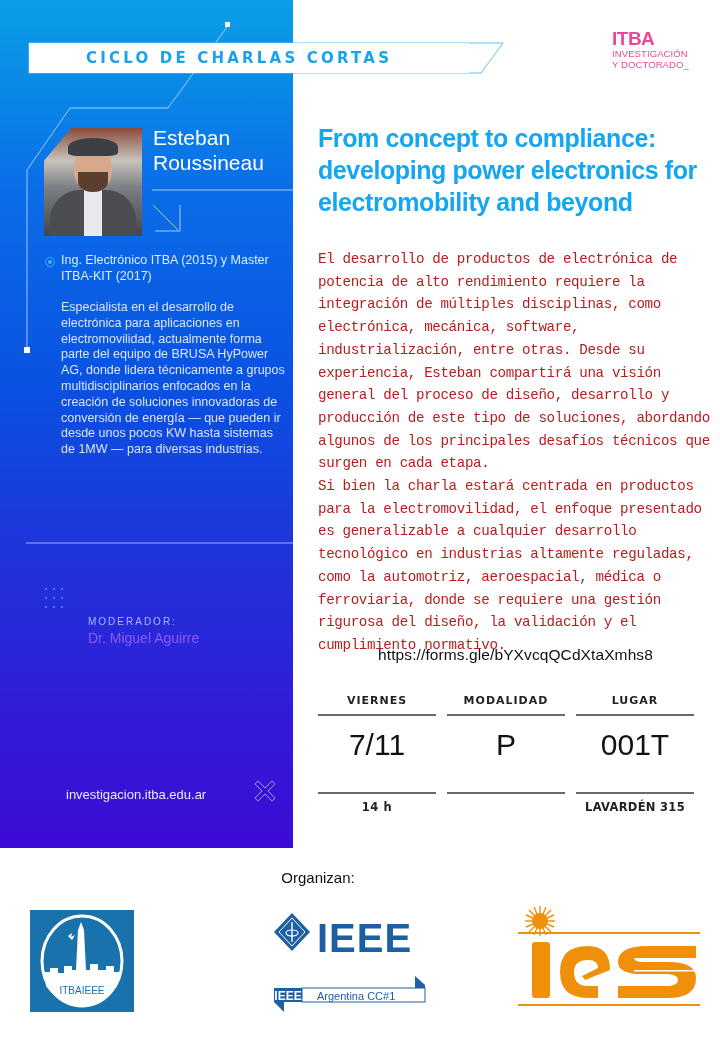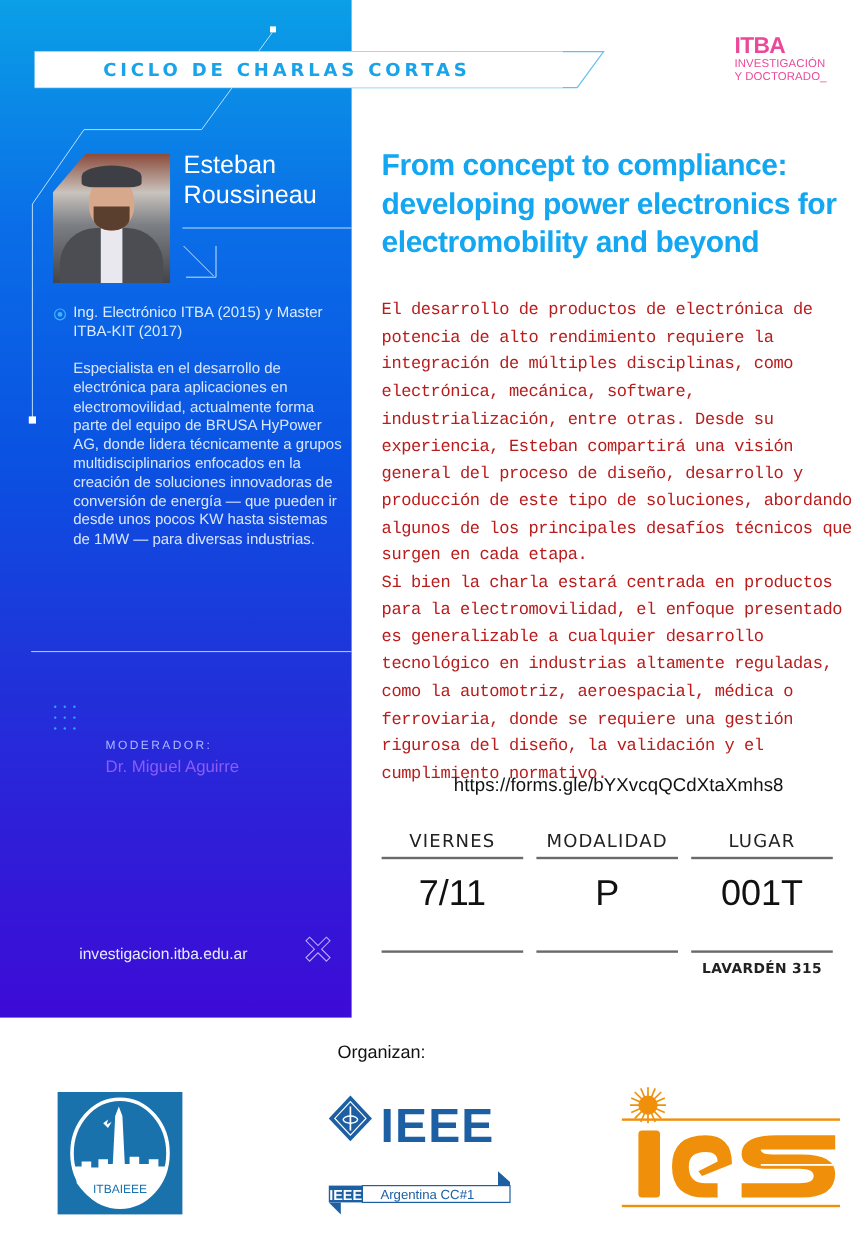--- a/index.html
+++ b/index.html
@@ -65,32 +65,32 @@
   #abstract {
     position: absolute; left: 318px; top: 248px; width: 395px;
     font-family: Liberation Mono, monospace; font-size: 14.2px; line-height: 22.7px; color: #b91c1c;
     letter-spacing: -0.35px;
   }
   #abstract p { margin: 0; }
 
   #registration-link { position: absolute; left: 318px; top: 646px; width: 395px; text-align: center; font-size: 15.5px; color: #111111; letter-spacing: 0.1px; }
 
   .info-col { position: absolute; top: 692px; width: 118px; text-align: center; }
-  .info-col .head { font-family: "DejaVu Sans", sans-serif; font-weight: normal; font-size: 15px; letter-spacing: 1px; color: #222; height: 22px; line-height: 18px; }
+  .info-col .head { font-family: "DejaVu Sans", sans-serif; font-weight: bold; font-size: 11px; letter-spacing: 1px; color: #222; height: 22px; line-height: 18px; }
   .info-col .rule { height: 2px; background: #6a6a6a; }
   .info-col .big { font-family: "Liberation Sans", sans-serif; font-size: 30px; height: 76px; line-height: 58px; color: #111; }
   .info-col .foot { font-family: "DejaVu Sans", sans-serif; font-weight: bold; font-size: 11.5px; letter-spacing: 0.6px; color: #222; line-height: 26px; }
   #info-day { left: 318px; }
   #info-mode { left: 447px; }
   #info-place { left: 576px; }
   #info-place .foot { letter-spacing: 0.3px; }
 
   #organizers-label { position: absolute; left: 0; top: 869px; width: 636px; text-align: center; font-size: 15px; color: #111; }
 
-  #logo-itbaieee { position: absolute; left: 48px; top: 910px; width: 104px; height: 102px; background: #1a72ad; }
+  #logo-itbaieee { position: absolute; left: 30px; top: 910px; width: 104px; height: 102px; background: #1a72ad; }
   #logo-ieee { position: absolute; left: 272px; top: 910px; width: 160px; height: 110px; }
   #logo-ies { position: absolute; left: 518px; top: 904px; width: 182px; height: 106px; }
 </style>
 </head>
 <body>
 
 <div id="left-panel"></div>
 
 <svg id="deco-svg" viewBox="0 0 720 848">
 
@@ -161,20 +161,21 @@
   <p>Si bien la charla estará centrada en productos para la electromovilidad, el enfoque presentado es generalizable a cualquier desarrollo tecnológico en industrias altamente reguladas, como la automotriz, aeroespacial, médica o ferroviaria, donde se requiere una gestión rigurosa del diseño, la validación y el cumplimiento normativo.</p>
 </div>
 
 <div id="registration-link">https://forms.gle/bYXvcqQCdXtaXmhs8</div>
 
 <div class="info-col" id="info-day">
   <div class="head">VIERNES</div>
   <div class="rule"></div>
   <div class="big">7/11</div>
   <div class="rule"></div>
+  <div class="foot">14 h</div>
 </div>
 <div class="info-col" id="info-mode">
   <div class="head">MODALIDAD</div>
   <div class="rule"></div>
   <div class="big">P</div>
   <div class="rule"></div>
 </div>
 <div class="info-col" id="info-place">
   <div class="head">LUGAR</div>
   <div class="rule"></div>

